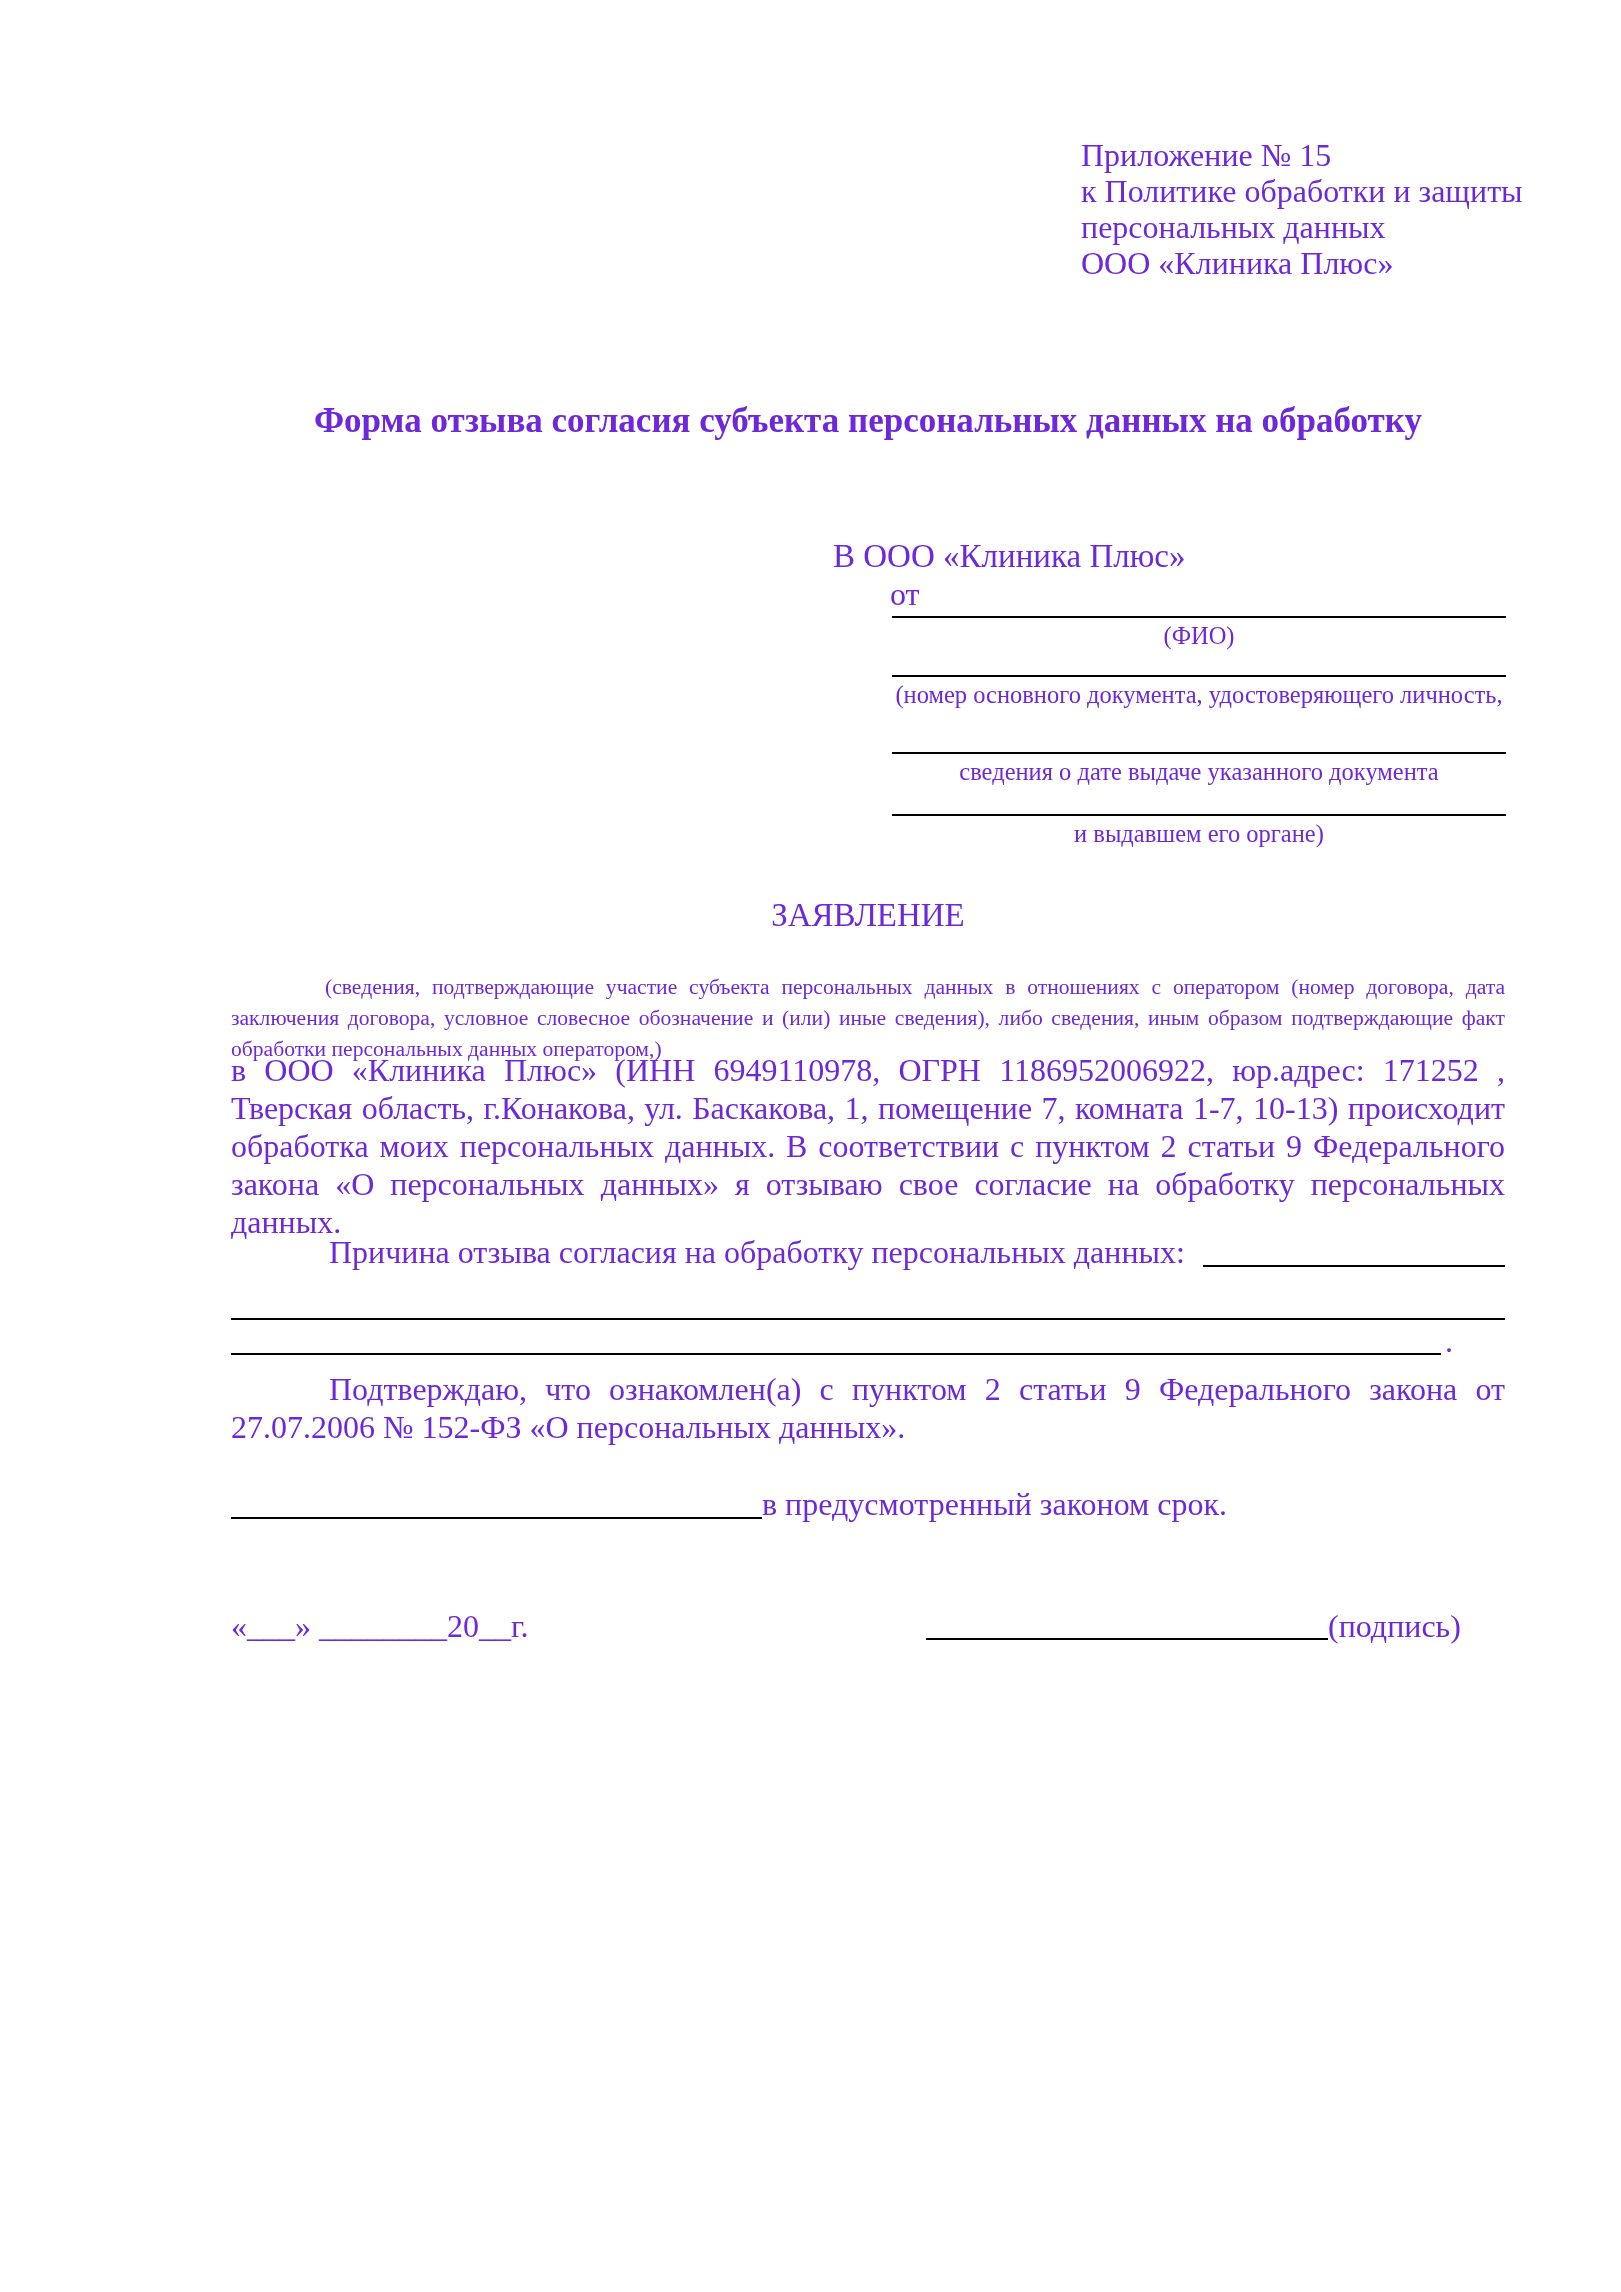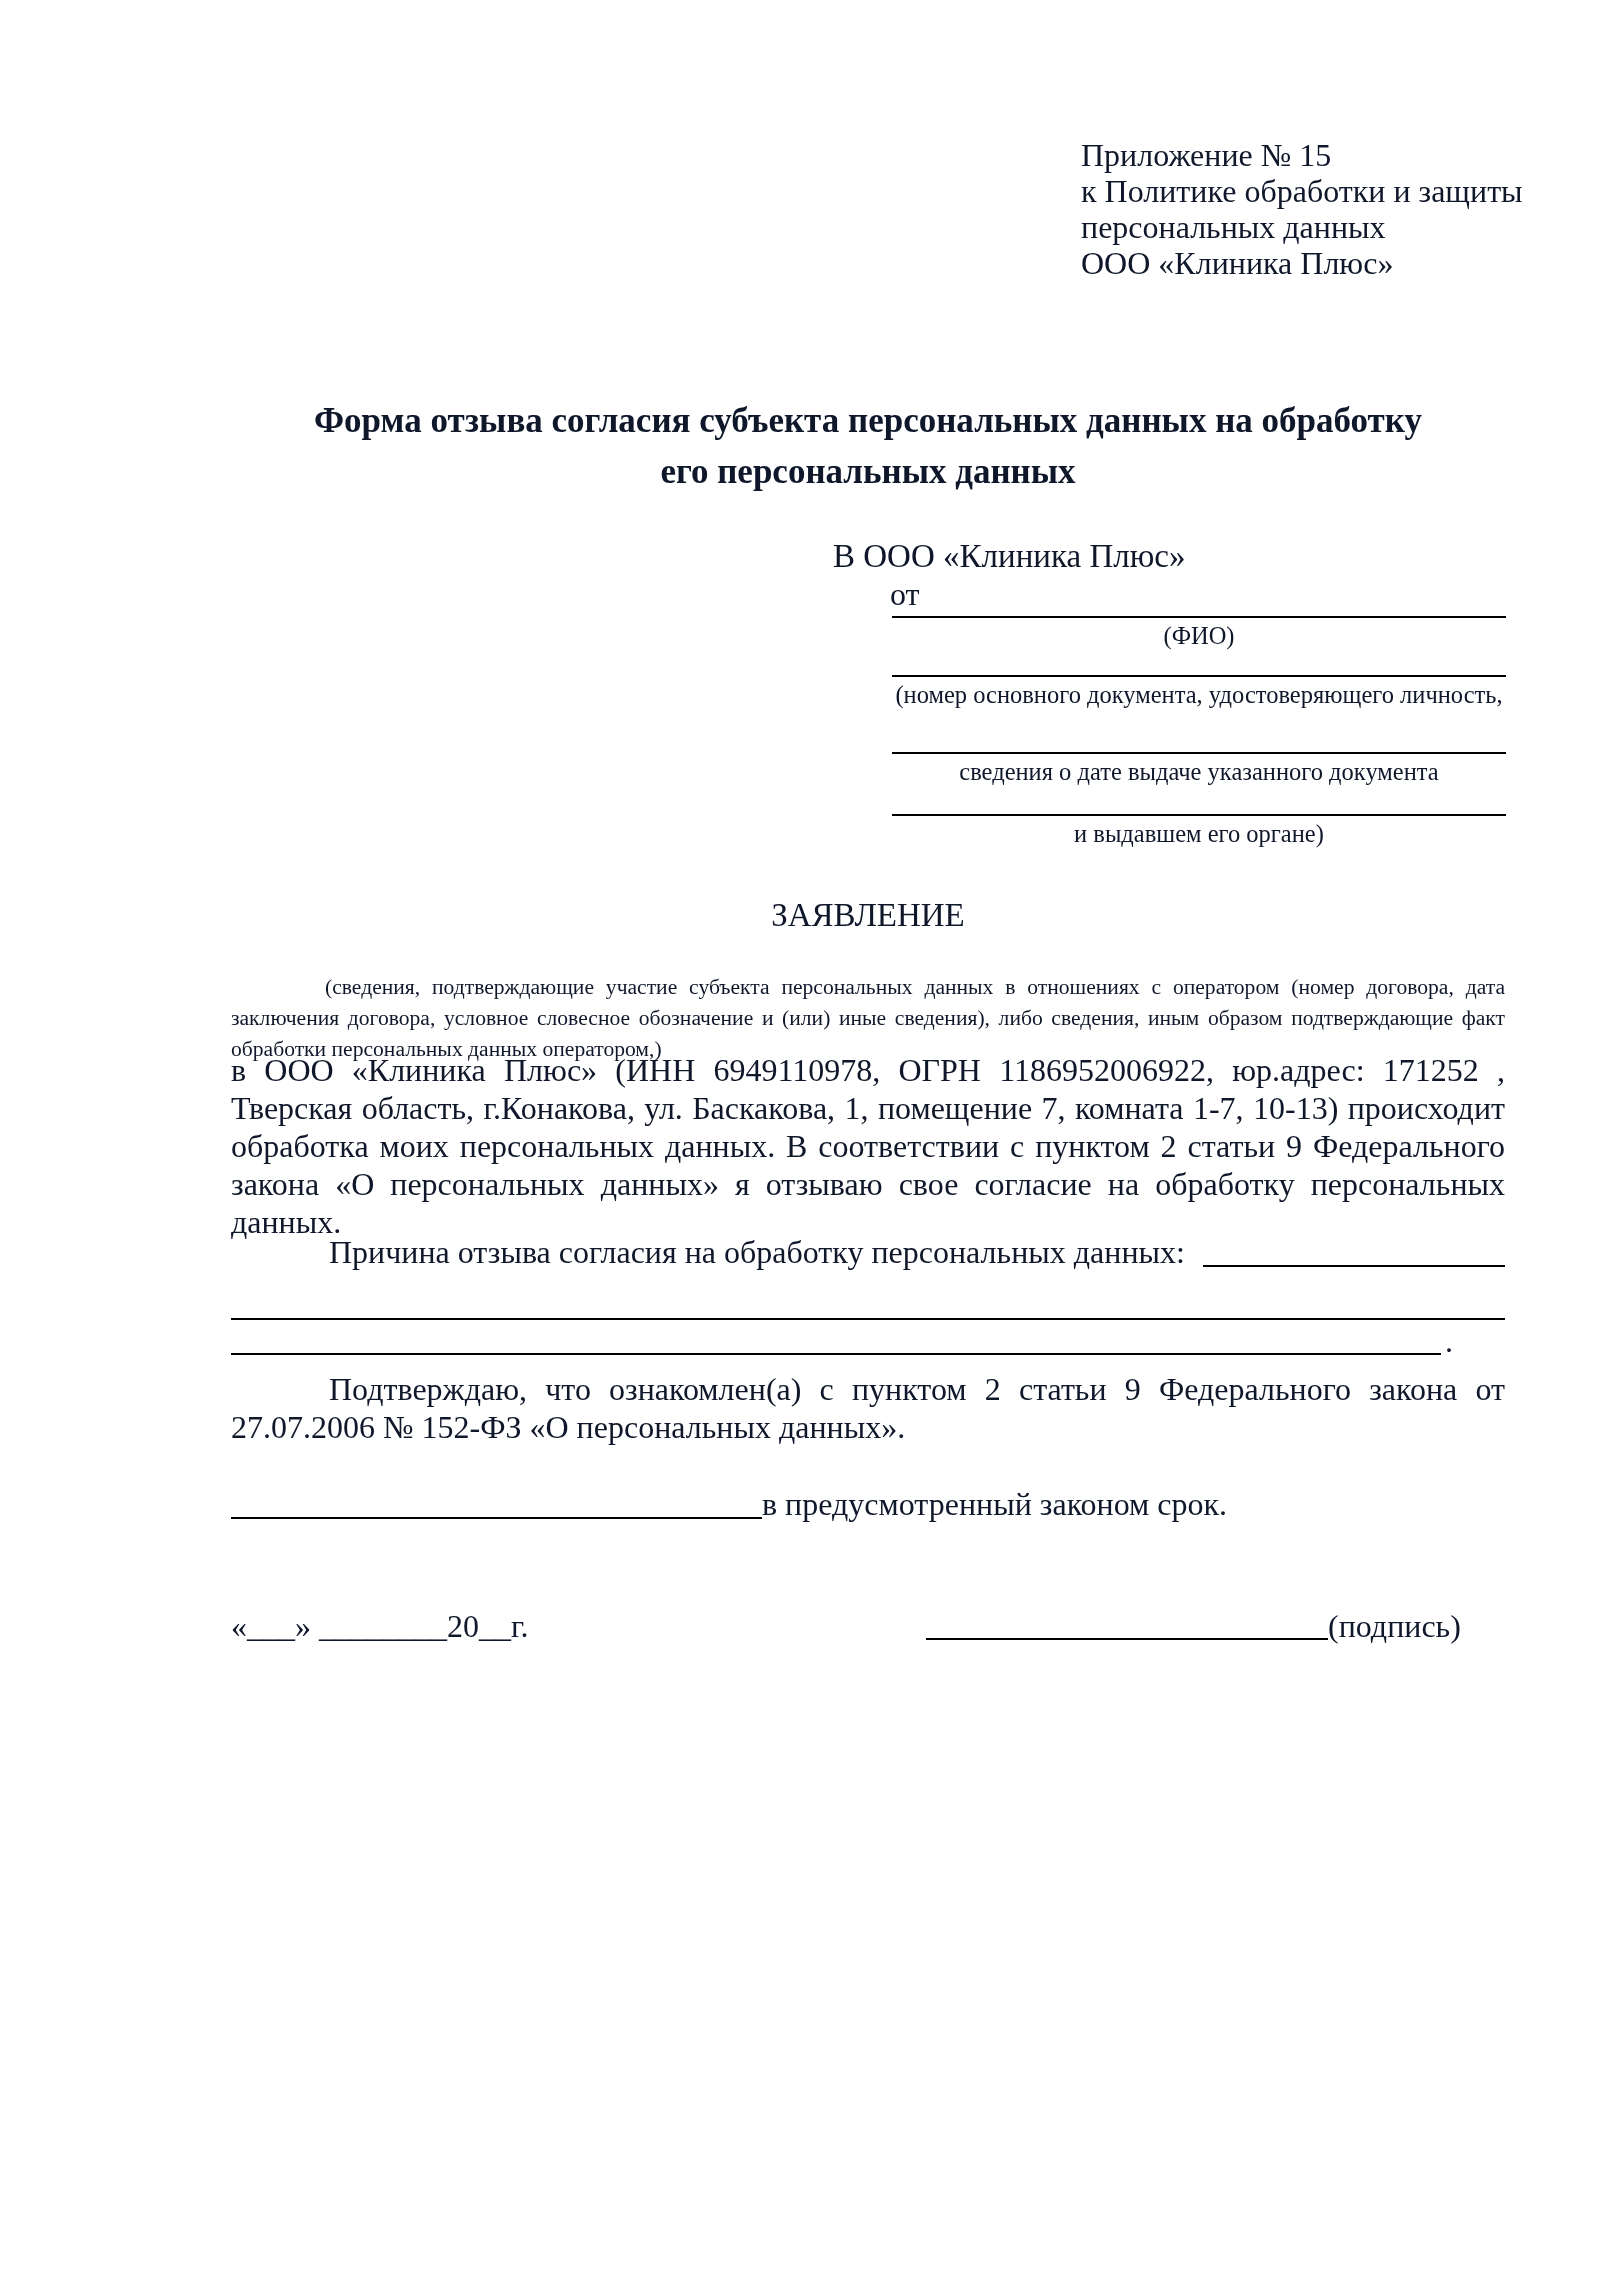--- a/index.html
+++ b/index.html
@@ -1,21 +1,21 @@
 <!DOCTYPE html>
 <html><head>
 <meta charset="utf-8">
 <style>
   html, body { margin: 0; padding: 0; background: #ffffff; }
   .page {
     position: relative;
     width: 1621px;
     height: 2293px;
     background: #ffffff;
-    color: #0f172a;
+    color: #6d28d9;
     font-family: "Liberation Serif", "DejaVu Serif", serif;
     overflow: hidden;
   }
   .appendix-note {
     position: absolute;
     left: 1081px;
     top: 137px;
     font-size: 32px;
     line-height: 36px;
     text-align: left;
@@ -147,21 +147,20 @@
 
   <div class="appendix-note">
     <div>Приложение № 15</div>
     <div>к Политике обработки и защиты</div>
     <div>персональных данных</div>
     <div>ООО «Клиника Плюс»</div>
   </div>
 
   <div class="doc-title">
     <div>Форма отзыва согласия субъекта персональных данных на обработку</div>
-    <div>его персональных данных</div>
   </div>
 
   <div class="addr-to">В ООО «Клиника Плюс»</div>
   <div class="addr-from">от</div>
 
   <div class="field" style="top:616px">
     <div class="line"></div>
     <div class="flabel">(ФИО)</div>
   </div>
 

